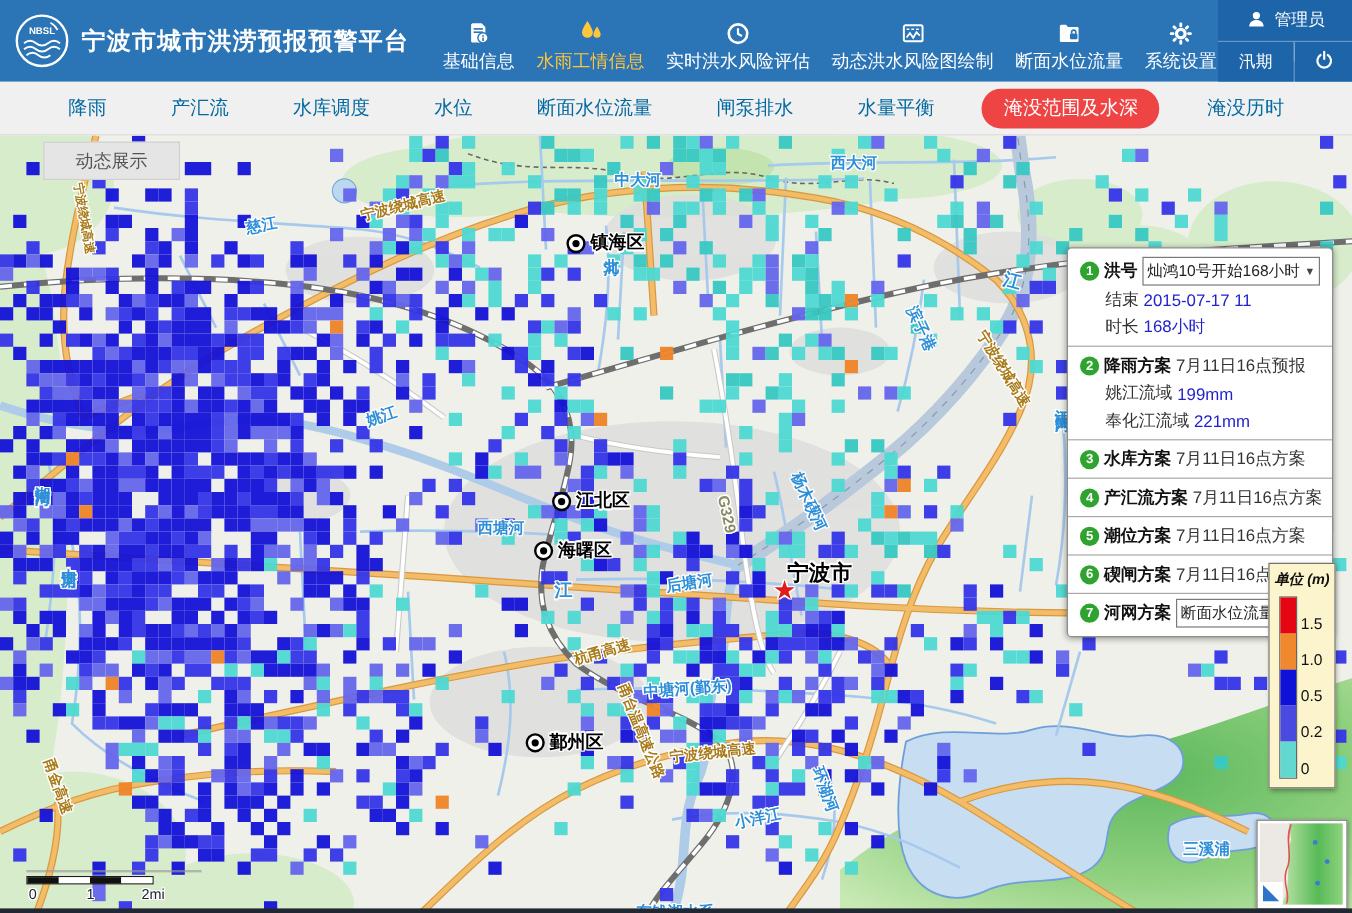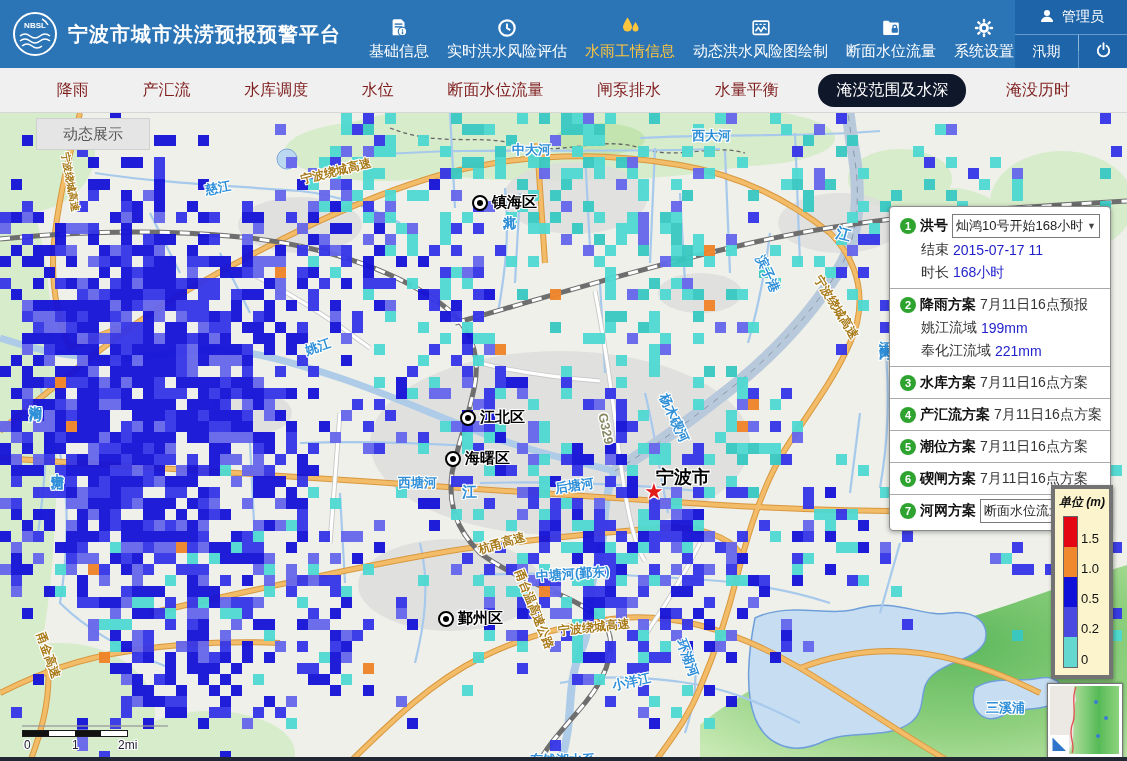--- a/index.html
+++ b/index.html
@@ -13,22 +13,22 @@
   .hnav{display:flex;margin-left:28px;gap:18px;align-items:flex-end;height:60px;padding-bottom:6px;}
   .hnav-item{display:flex;flex-direction:column;align-items:center;gap:3px;color:#fff;font-size:15px;cursor:pointer;white-space:nowrap;}
   .hnav-item .ni{height:24px;display:flex;align-items:flex-end;}
   .hnav-item.active{color:#ffc53d;}
   .acct{position:absolute;right:0;top:0;width:112px;height:51px;background:rgba(255,255,255,.28);display:grid;grid-template-rows:34px 33px;gap:1px;}
   .acct .cell{background:#1d64a8;color:#fff;display:flex;align-items:center;justify-content:center;font-size:14px;gap:6px;}
   .acct .brow{display:grid;grid-template-columns:63px 48px;gap:1px;background:rgba(255,255,255,.28);}
 
   
   .tabs{height:44px;background:#f0f0f0;border-bottom:1px solid #d6d6d6;display:flex;align-items:center;justify-content:space-around;padding:0 30px;}
-  .tab{font-size:16px;color:#7f1d1d;cursor:pointer;padding:6px 14px;white-space:nowrap;}
-  .tab.active{background:#0f172a;color:#fff;border-radius:16px;padding:6px 18px;}
+  .tab{font-size:16px;color:#0369a1;cursor:pointer;padding:6px 14px;white-space:nowrap;}
+  .tab.active{background:#ef4444;color:#fff;border-radius:16px;padding:6px 18px;}
 
   
   .map{position:relative;width:1127px;height:649px;overflow:hidden;background:#eef0e9;cursor:grab;}
   .map svg.base{position:absolute;left:0;top:0;}
   .maplabel{position:absolute;z-index:2;pointer-events:none;}
   .halo{text-shadow:-1px -1px 0 #fff,1px -1px 0 #fff,-1px 1px 0 #fff,1px 1px 0 #fff,0 -1px 0 #fff,0 1px 0 #fff,-1px 0 0 #fff,1px 0 0 #fff;}
   .rlabel{color:#2e8fd8;font-weight:bold;font-size:13px;white-space:nowrap;}
   .vert{writing-mode:vertical-rl;letter-spacing:2px;}
   .hlabel{color:#a87a18;font-weight:bold;font-size:12px;white-space:nowrap;}
   .glabel{color:#8a8a66;font-weight:bold;font-size:13px;}
@@ -48,21 +48,21 @@
   .pl.b{font-weight:bold;color:#111;}
   .pv{color:#2222cc;}
   .panel hr{border:0;border-top:1px solid #a9a9a9;margin:4px -10px;}
   .fselect{border:1px solid #7a7a7a;background:#fff;height:22px;display:inline-flex;align-items:center;padding:0 3px;overflow:hidden;cursor:pointer;}
   .fselect .fsv{font-size:13px;color:#222;overflow:hidden;white-space:nowrap;flex:1;}
   .fselect .caret{font-size:9px;color:#444;margin-left:2px;}
   .w146{width:146px;}
   .w118{width:118px;}
 
   
-  .legend{position:absolute;right:14px;top:372px;width:54px;height:186px;background:#fbf4cd;border:4px solid #737373;box-shadow:1px 2px 4px rgba(0,0,0,.35);z-index:6;}
+  .legend{position:absolute;right:14px;top:356px;width:54px;height:186px;background:#fbf4cd;border:1px solid #737373;box-shadow:1px 2px 4px rgba(0,0,0,.35);z-index:6;}
   .legend-title{font-size:12px;font-style:italic;font-weight:bold;color:#111;text-align:center;margin-top:5px;white-space:nowrap;}
   .legend-bar{position:absolute;left:8px;top:27px;width:13px;height:150px;border:1px solid #666;}
   .legend-bar div{width:100%;height:30px;}
   .legend .tick{position:absolute;left:26px;font-size:13px;color:#111;}
 
   
   .minimap{position:absolute;right:4px;bottom:4px;width:74px;height:73px;background:#fff;border:1px solid #777;box-shadow:0 0 3px rgba(0,0,0,.4);z-index:5;cursor:pointer;}
   .minimap svg{position:absolute;left:2px;top:2px;}
 
   
@@ -101,37 +101,37 @@
               <path d="M6 2.5h8.5L18 6v13a1 1 0 0 1-1 1H6a1 1 0 0 1-1-1v-15a1 1 0 0 1 1-1Z" fill="#fff"></path>
               <rect x="7.3" y="7" width="8.4" height="1.5" fill="#2b74b6"></rect>
               <rect x="7.3" y="10" width="8.4" height="1.5" fill="#2b74b6"></rect>
               <circle cx="15.8" cy="15.8" r="4.6" fill="#fff" stroke="#2b74b6" stroke-width="1.3"></circle>
               <rect x="15.1" y="13.4" width="1.5" height="1.5" fill="#2b74b6"></rect>
               <rect x="15.1" y="15.7" width="1.5" height="3" fill="#2b74b6"></rect>
             </svg>
         </span>
         <span>基础信息</span>
       </div>
+      <div class="hnav-item active">
+        <span class="ni">
+          <svg width="24" height="24" viewBox="0 0 24 24">
+              <path d="M9.5 2.5C9.5 2.5 5 9 5 12a4.5 4.5 0 0 0 9 0C14 9 9.5 2.5 9.5 2.5Z" fill="#ffc53d"></path>
+              <path d="M17.5 7c0 0-3 4.4-3 6.5a3 3 0 0 0 6 0C20.5 11.4 17.5 7 17.5 7Z" fill="#ffc53d"></path>
+            </svg>
+        </span>
+        <span>水雨工情信息</span>
+      </div>
       <div class="hnav-item">
         <span class="ni">
           <svg width="22" height="22" viewBox="0 0 24 24">
               <circle cx="12" cy="12" r="8.4" fill="none" stroke="#fff" stroke-width="2.4"></circle>
               <path d="M12 7.2v5l3.6 2.1" fill="none" stroke="#fff" stroke-width="2"></path>
             </svg>
         </span>
         <span>实时洪水风险评估</span>
-      </div>
-      <div class="hnav-item active">
-        <span class="ni">
-          <svg width="24" height="24" viewBox="0 0 24 24">
-              <path d="M9.5 2.5C9.5 2.5 5 9 5 12a4.5 4.5 0 0 0 9 0C14 9 9.5 2.5 9.5 2.5Z" fill="#ffc53d"></path>
-              <path d="M17.5 7c0 0-3 4.4-3 6.5a3 3 0 0 0 6 0C20.5 11.4 17.5 7 17.5 7Z" fill="#ffc53d"></path>
-            </svg>
-        </span>
-        <span>水雨工情信息</span>
       </div>
       <div class="hnav-item">
         <span class="ni">
           <svg width="22" height="22" viewBox="0 0 24 24">
               <rect x="3.5" y="4.5" width="17" height="14.5" rx="1.5" fill="none" stroke="#fff" stroke-width="1.8"></rect>
               <line x1="6" y1="8" x2="18" y2="8" stroke="#fff" stroke-width="1.4" stroke-dasharray="2.5 1.8"></line>
               <polyline points="6,15.5 9,11.5 12,15.8 15,10.8 18,13.8" fill="none" stroke="#fff" stroke-width="1.6"></polyline>
             </svg>
         </span>
         <span>动态洪水风险图绘制</span>
@@ -1945,21 +1945,21 @@
     <div class="maplabel star halo" style="left:644px;top:368px;">★</div>
 
     <div class="maplabel rlabel halo" style="left:205px;top:66px;transform:rotate(-10deg);">慈江</div>
     <div class="maplabel rlabel halo" style="left:512px;top:28px;">中大河</div>
     <div class="maplabel rlabel halo" style="left:692px;top:14px;">西大河</div>
     <div class="maplabel rlabel halo vert" style="left:500px;top:92px;">北河</div>
     <div class="maplabel rlabel halo" style="left:748px;top:152px;transform:rotate(65deg);">滨子港</div>
     <div class="maplabel rlabel halo" style="left:836px;top:112px;transform:rotate(15deg);font-size:15px;">江</div>
     <div class="maplabel rlabel halo vert" style="left:876px;top:218px;">江南大河</div>
     <div class="maplabel rlabel halo" style="left:305px;top:225px;transform:rotate(-18deg);">姚江</div>
-    <div class="maplabel rlabel halo" style="left:398px;top:318px;margin-top:43px;">西塘河</div>
+    <div class="maplabel rlabel halo" style="left:398px;top:318px;">西塘河</div>
     <div class="maplabel rlabel halo" style="left:555px;top:364px;transform:rotate(-8deg);">后塘河</div>
     <div class="maplabel rlabel halo" style="left:462px;top:370px;font-size:15px;">江</div>
     <div class="maplabel rlabel halo" style="left:536px;top:452px;transform:rotate(-4deg);">中塘河(鄞东)</div>
     <div class="maplabel rlabel halo vert" style="left:26px;top:282px;">湖泊河</div>
     <div class="maplabel rlabel halo vert" style="left:48px;top:350px;">中塘河</div>
     <div class="maplabel rlabel halo" style="left:612px;top:560px;transform:rotate(-12deg);">小洋江</div>
     <div class="maplabel rlabel halo" style="left:668px;top:536px;transform:rotate(70deg);">环湖河</div>
     <div class="maplabel rlabel halo" style="left:986px;top:586px;">三溪浦</div>
     <div class="maplabel rlabel halo" style="left:530px;top:638px;">东钱湖水系</div>
     <div class="maplabel rlabel halo" style="left:648px;top:296px;transform:rotate(65deg);">杨木碶河</div>

